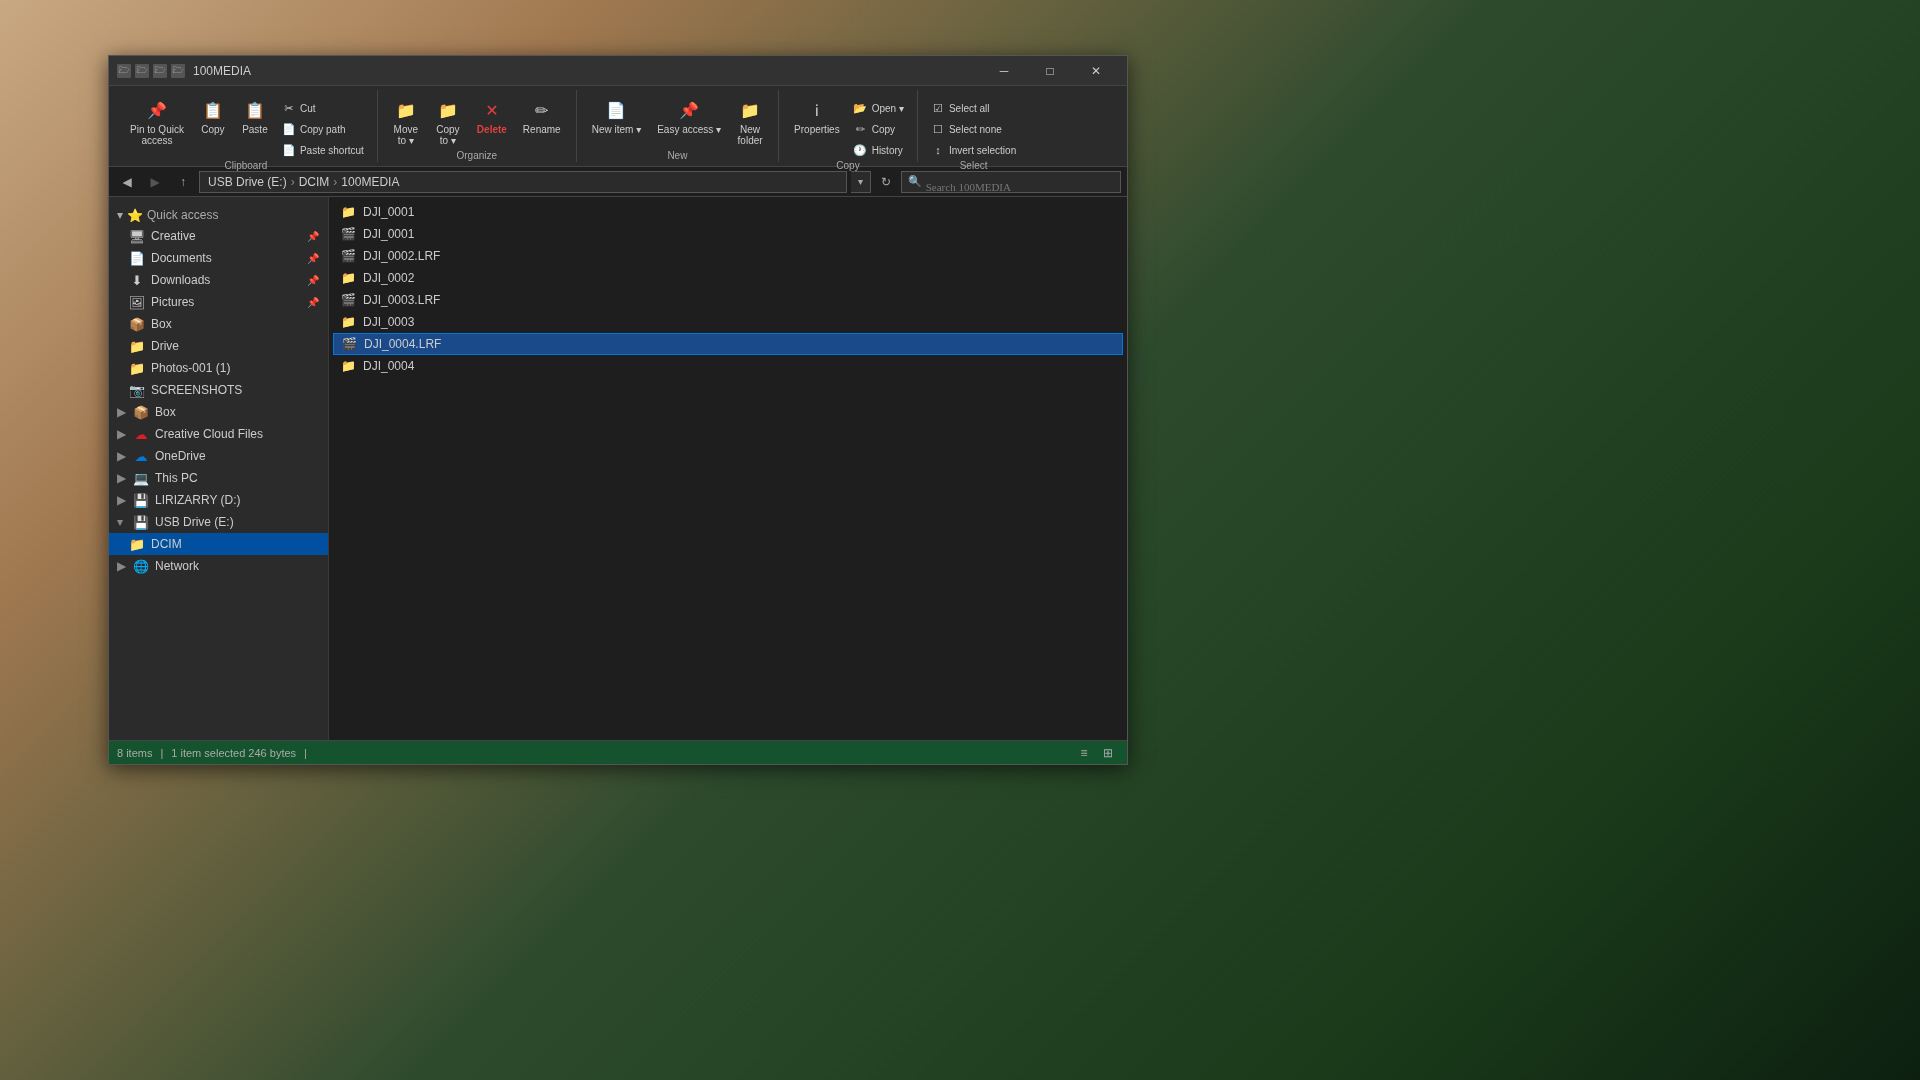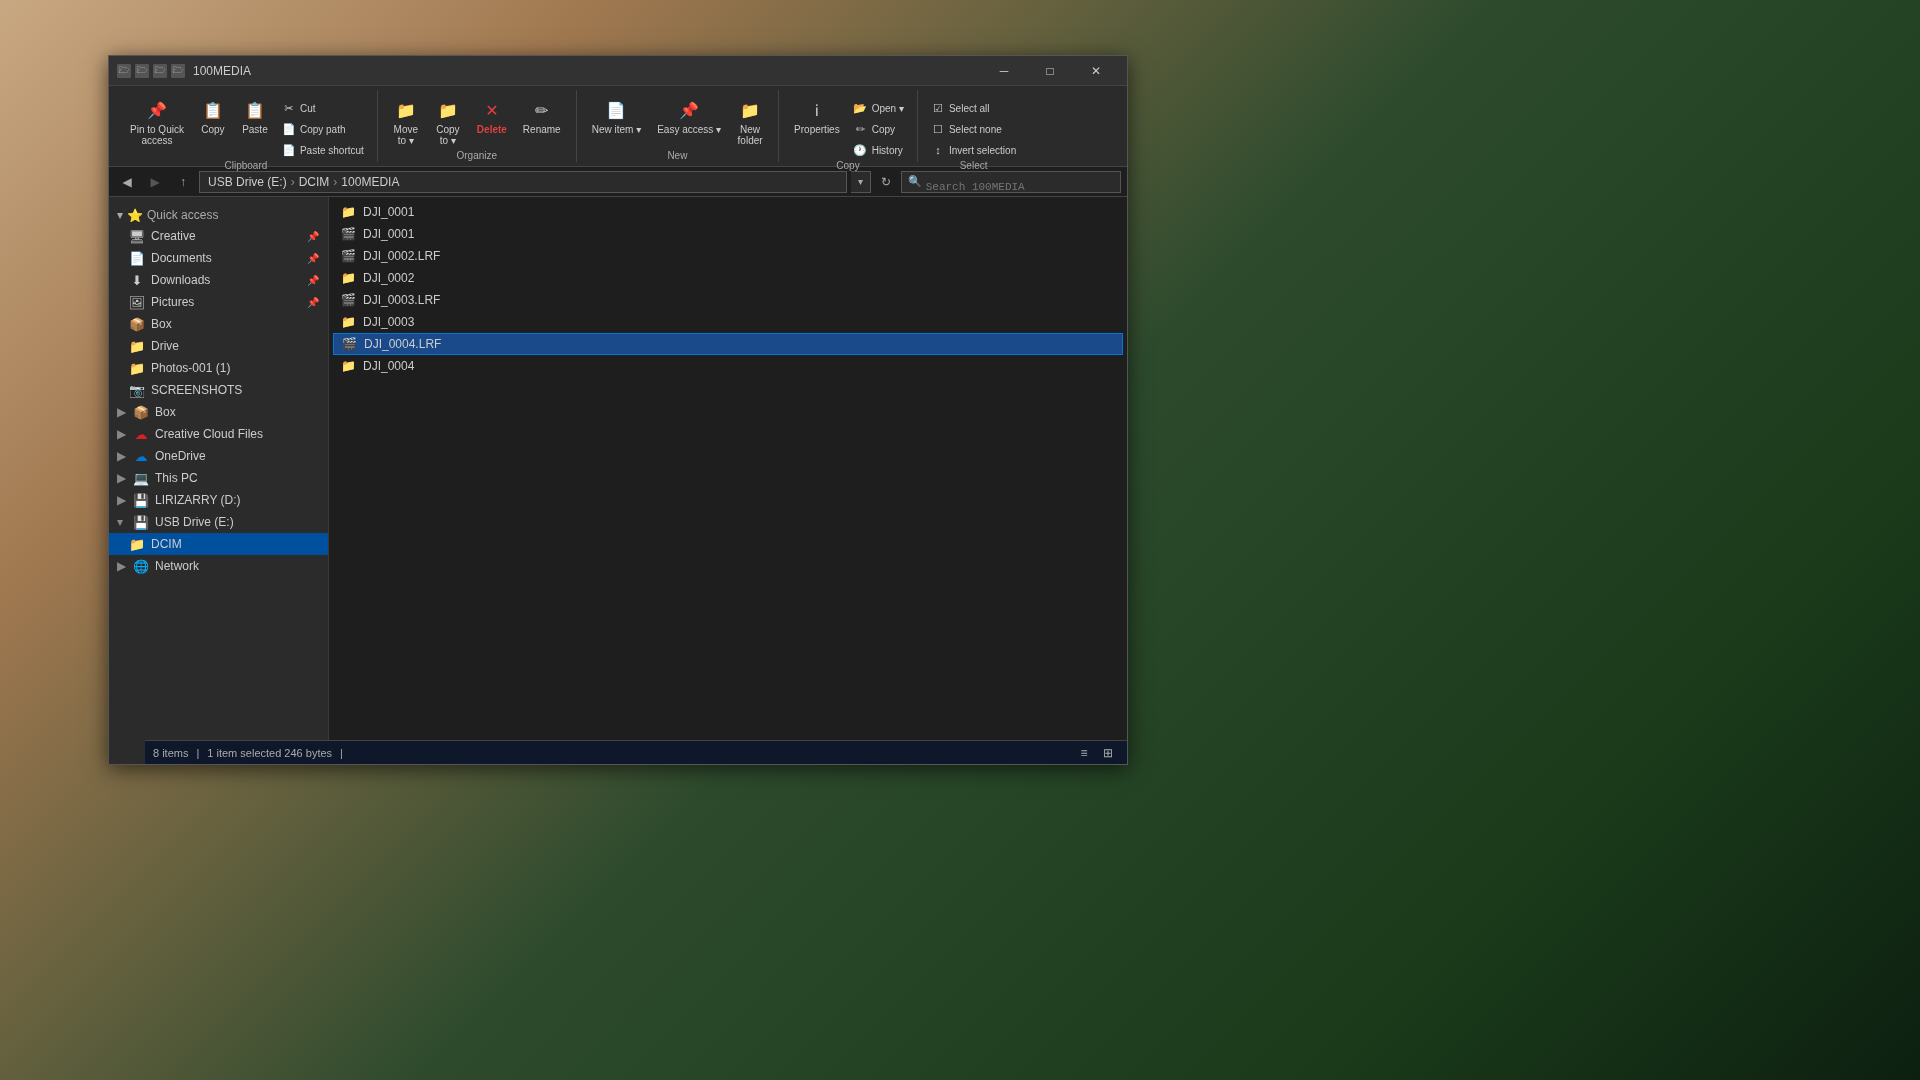--- a/index.html
+++ b/index.html
@@ -297,21 +297,21 @@
       color: #888;
       font-size: 11px;
     }
     .search-input {
       background: transparent;
       border: none;
       color: #ccc;
       font-size: 11px;
       outline: none;
       flex: 1;
-      font-family: Liberation Mono, monospace;
+      font-family: Liberation Serif, serif;
       margin-top: 10px;
     }
 
     
     .main-area {
       display: flex;
       flex: 1;
       overflow: hidden;
     }
 
@@ -400,28 +400,27 @@
       justify-content: center;
       font-size: 12px;
       flex-shrink: 0;
     }
 
     
     .status-bar {
       display: flex;
       align-items: center;
       height: 24px;
-      background: #0f172a;
+      background: #14532d;
       border-top: 1px solid #444;
       padding: 0 8px;
       color: #aaa;
       font-size: 11px;
       gap: 8px;
       flex-shrink: 0;
-      margin-left: 36px;
     }
     .status-bar-right {
       margin-left: auto;
       display: flex;
       gap: 2px;
     }
     .view-btn {
       width: 22px;
       height: 18px;
       display: flex;

